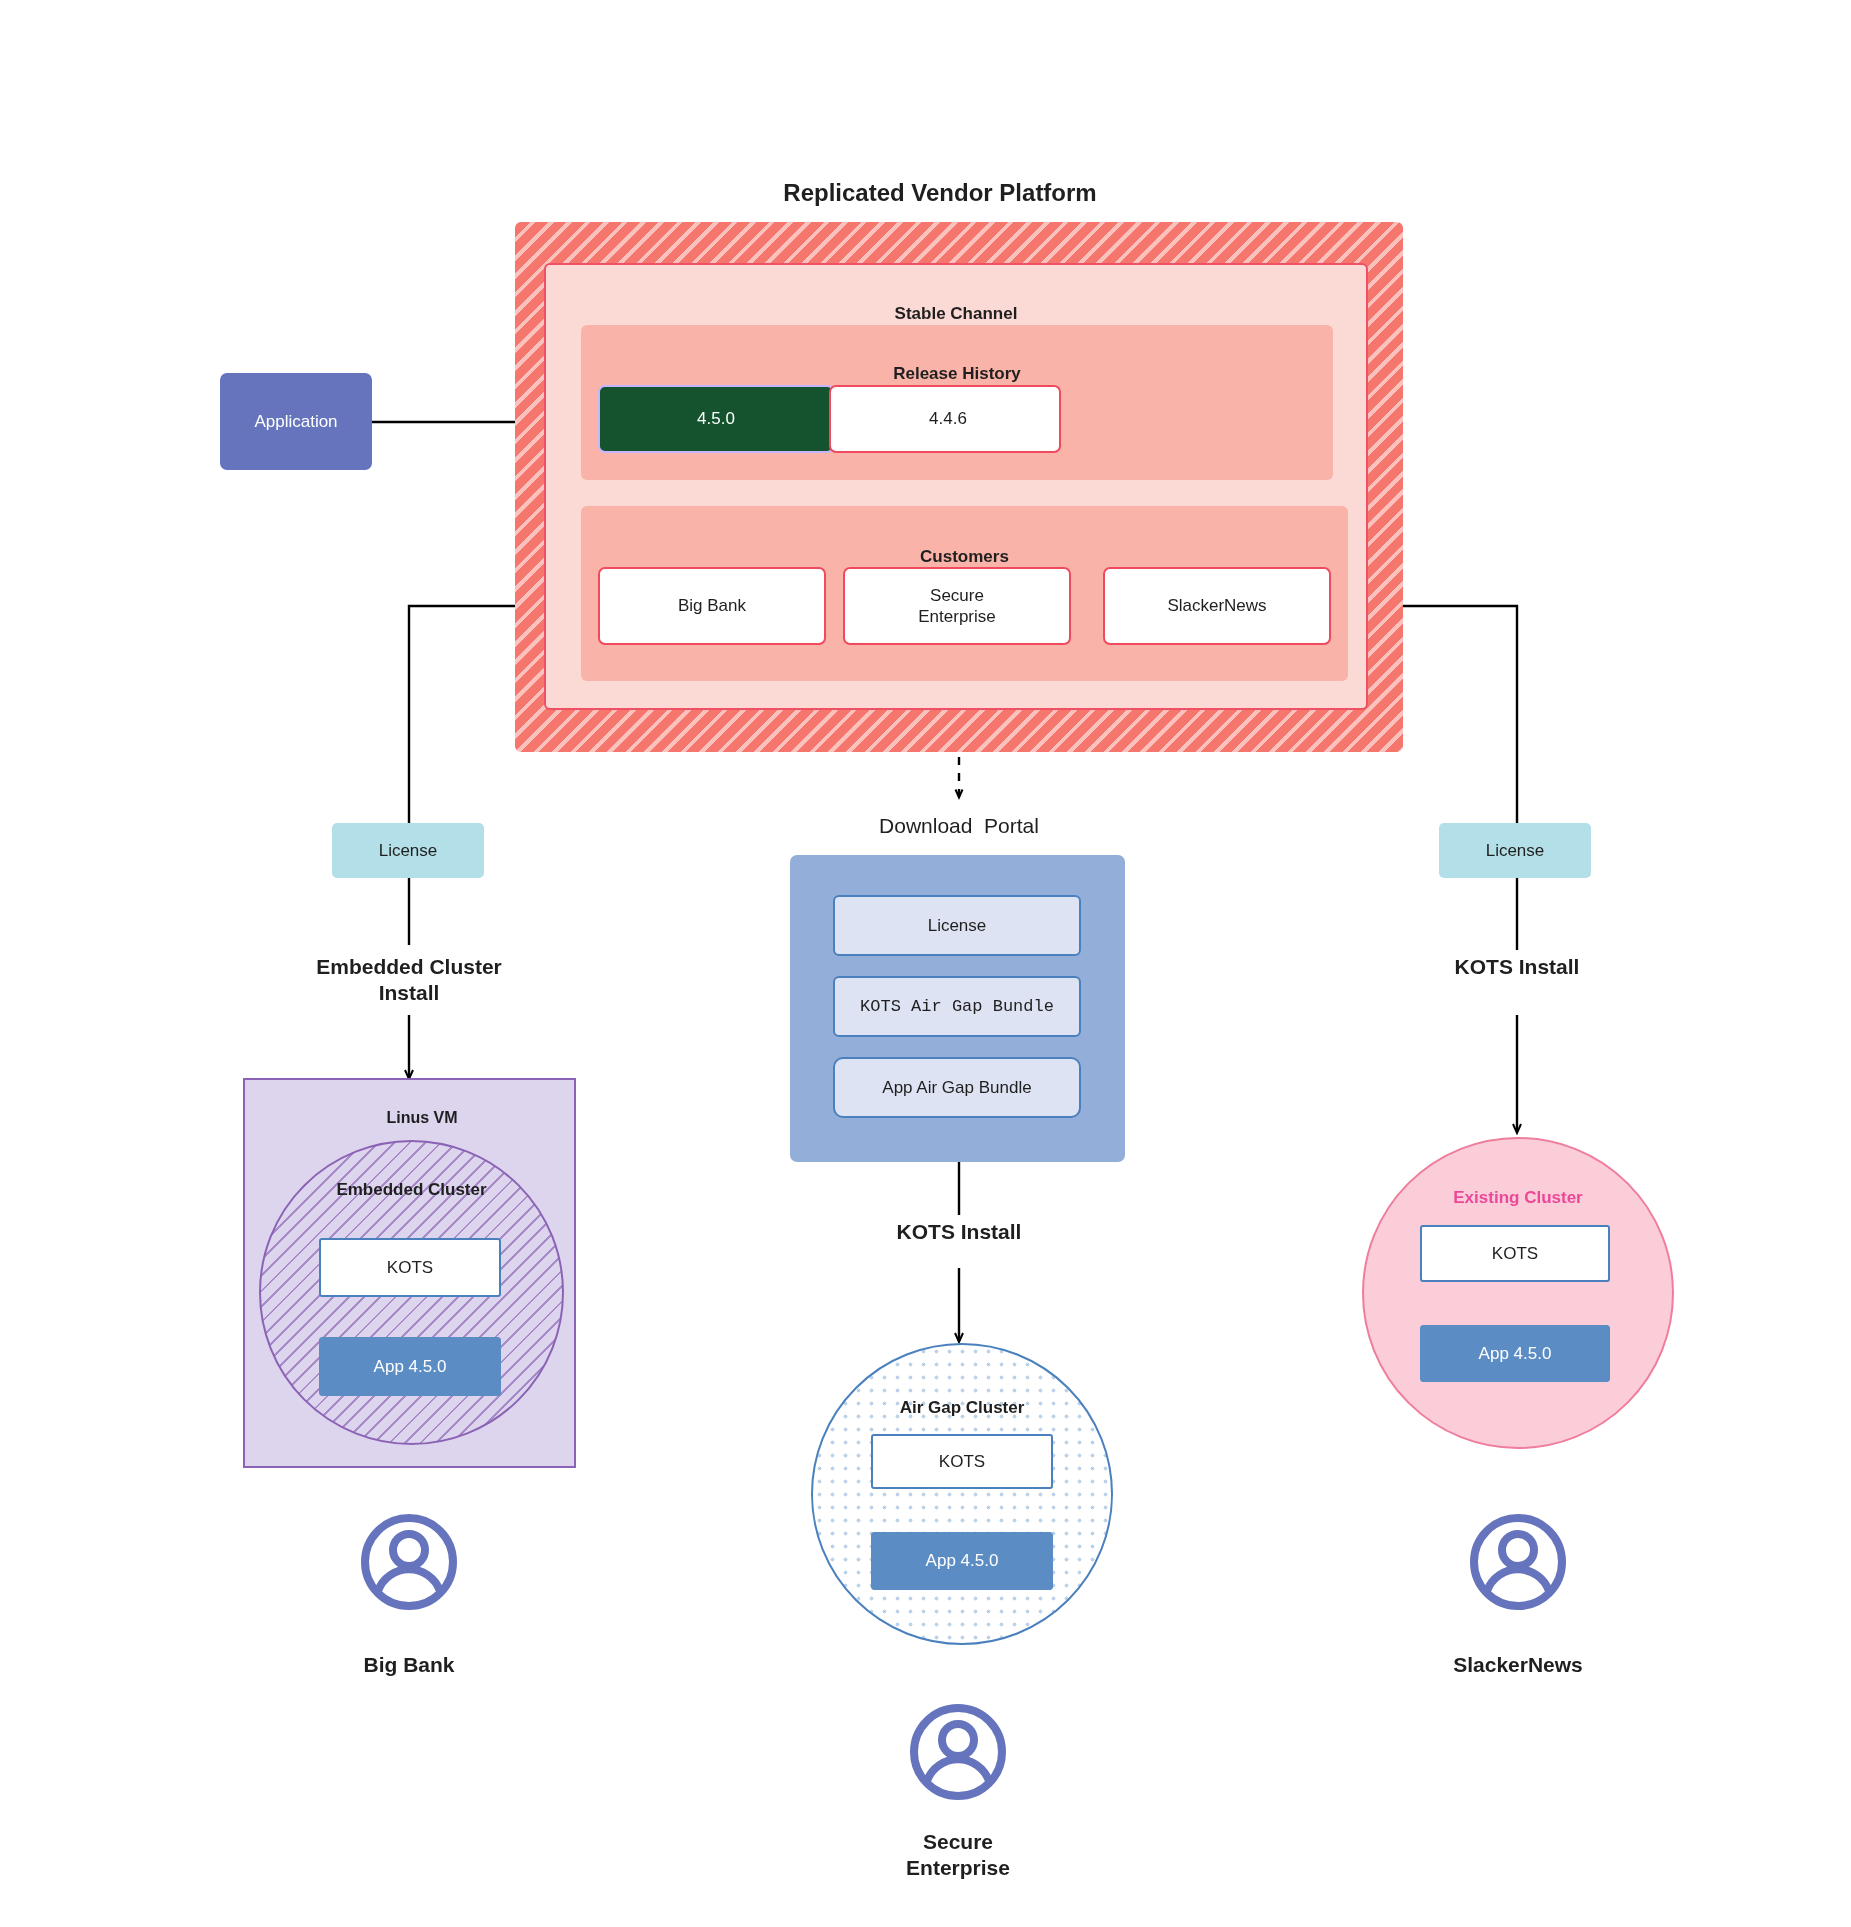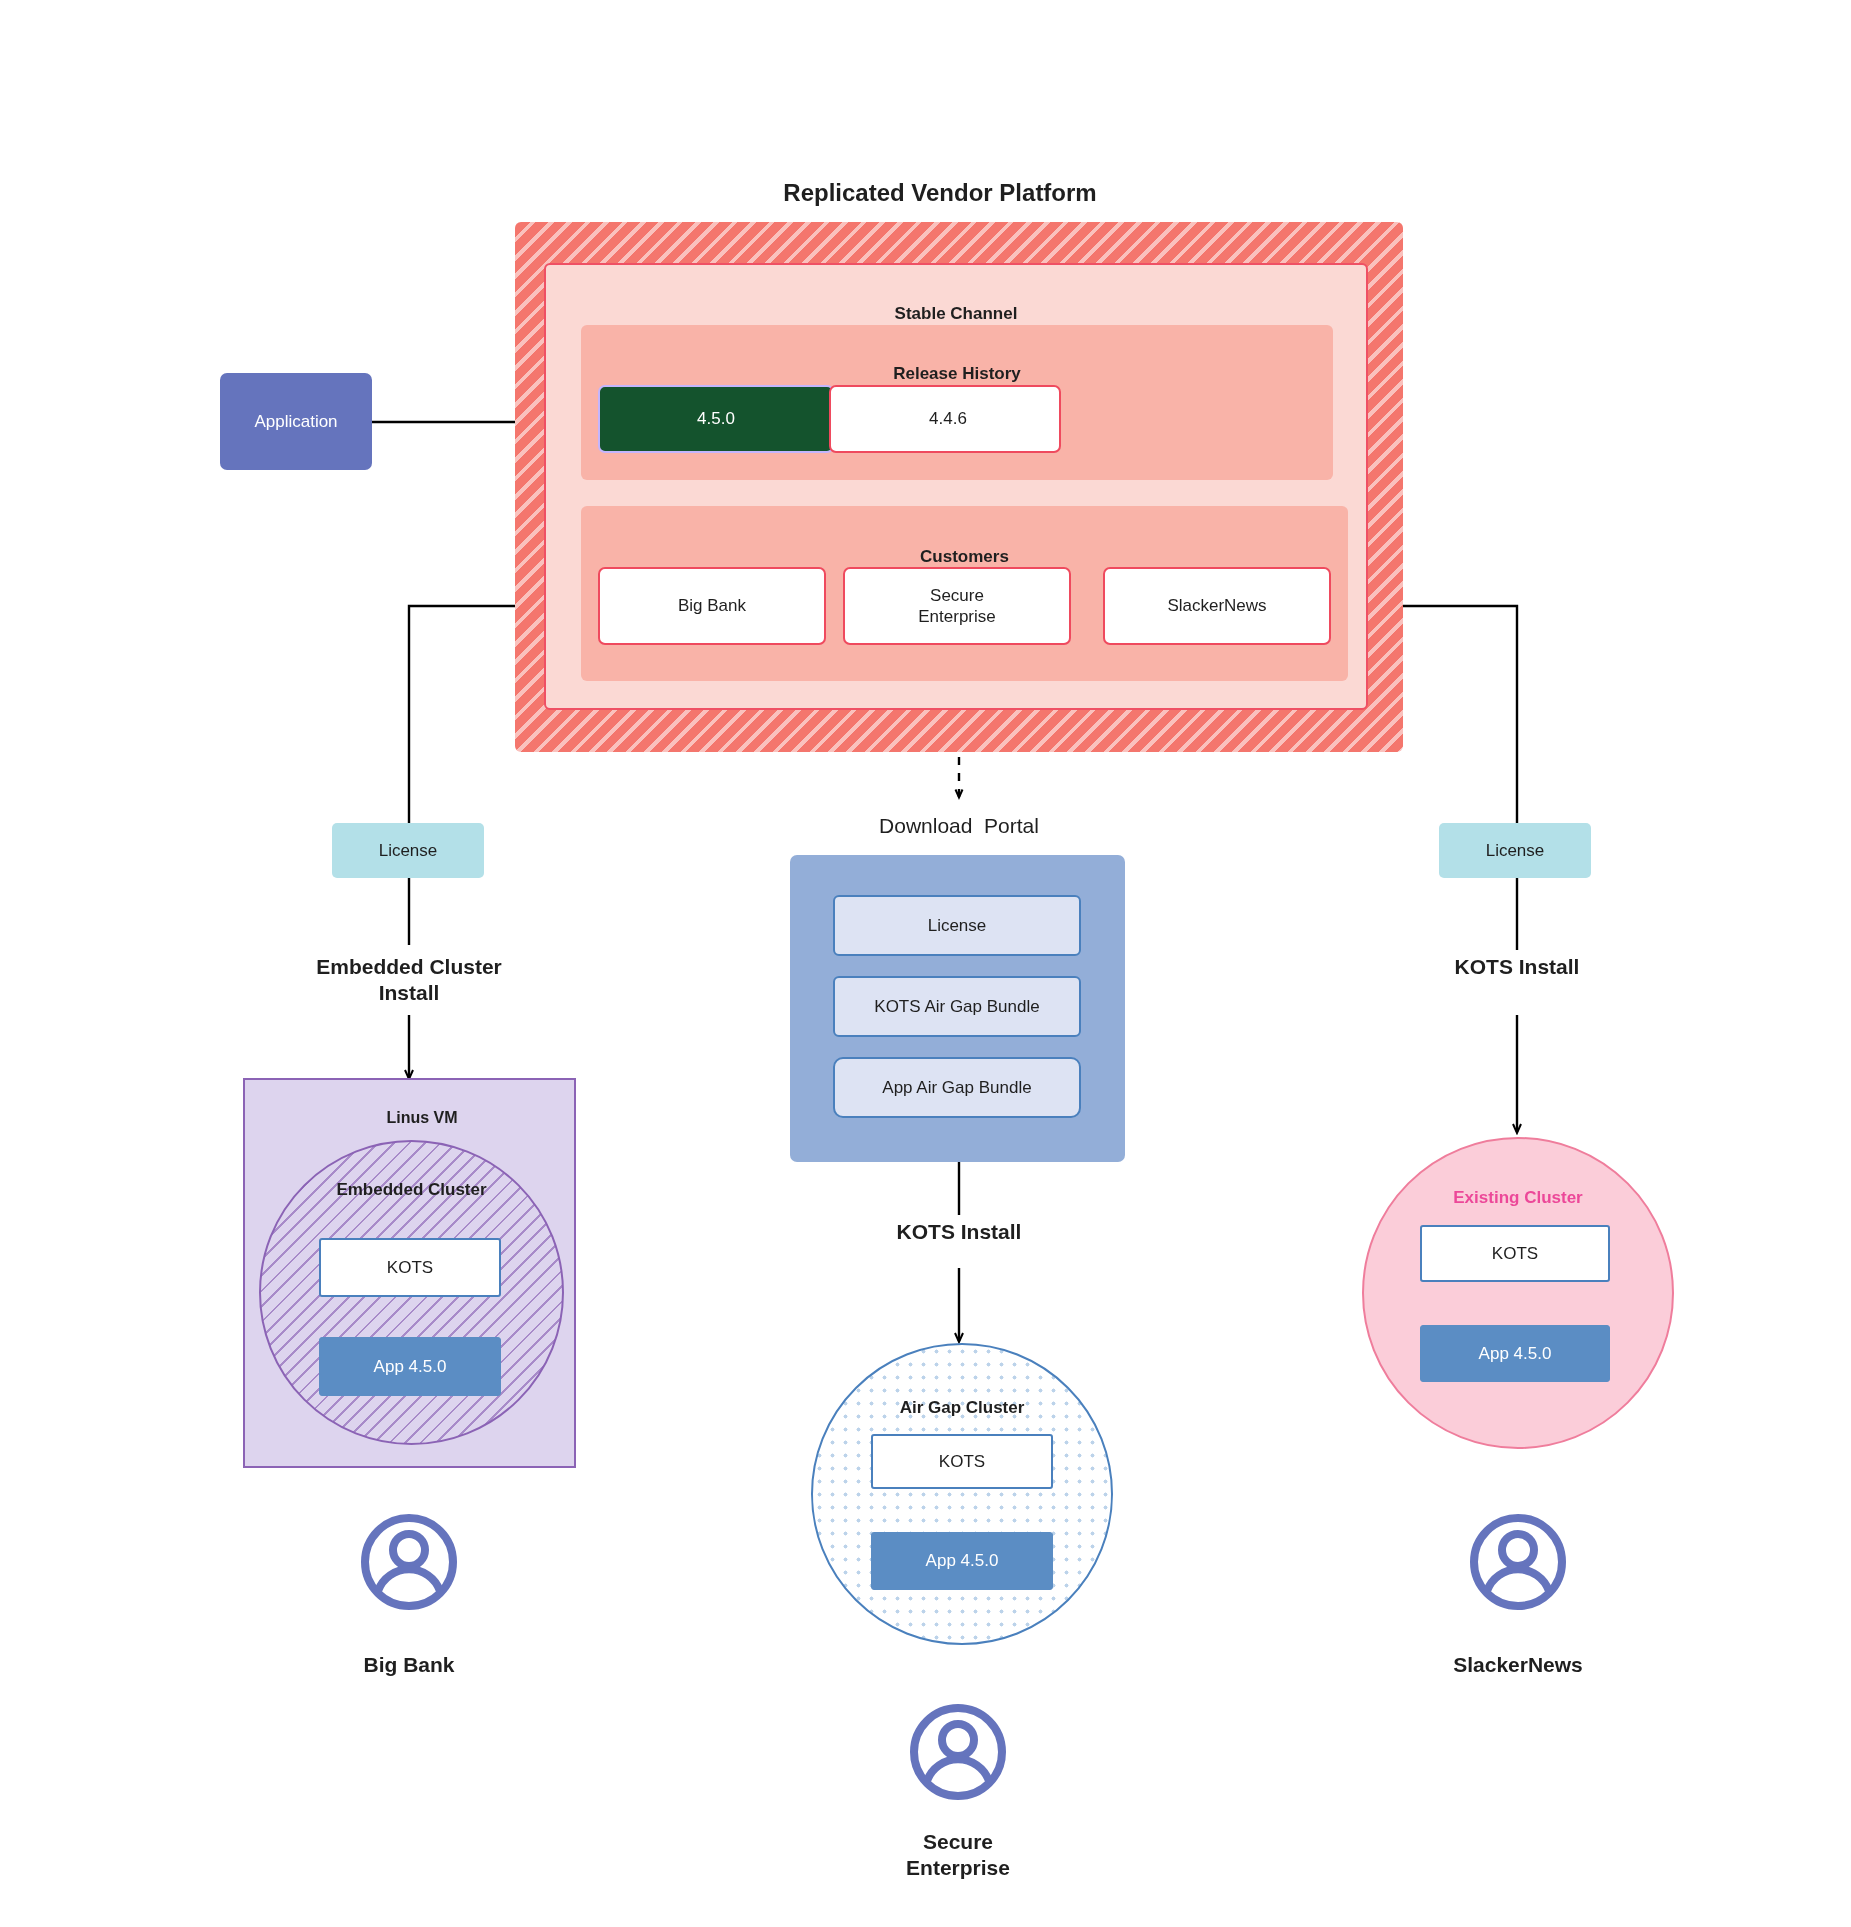--- a/index.html
+++ b/index.html
@@ -289,21 +289,21 @@
   <div class="abs ctr cluster-title" style="left:259px; top:1177px; width:305px; height:26px;">Embedded Cluster</div>
 
   <div class="abs ctr kots-box" style="left:319px; top:1238px; width:182px; height:59px;">KOTS</div>
   <div class="abs ctr app-box" style="left:319px; top:1337px; width:182px; height:59px;">App 4.5.0</div>
 
   <div class="abs ctr portal-title" style="left:819px; top:810px; width:280px; height:32px;">Download  Portal</div>
 
   <div class="abs portal-box" style="left:790px; top:855px; width:335px; height:307px;"></div>
 
   <div class="abs ctr portal-item" style="left:833px; top:895px; width:248px; height:61px;">License</div>
-  <div class="abs ctr portal-item" style="left:833px; top:976px; width:248px; height:61px;">KOTS Air Gap Bundle</div>
+  <div class="abs ctr portal-item" style="left:833px; top:976px; width:248px; height:61px;font-family:Liberation Mono, monospace;">KOTS Air Gap Bundle</div>
   <div class="abs ctr portal-item" style="left:833px; top:1057px; width:248px; height:61px;border-radius:10px;">App Air Gap Bundle</div>
 
   <div class="abs airgap-circle" style="left:811px; top:1343px; width:302px; height:302px;"></div>
   <div class="abs ctr airgap-title" style="left:811px; top:1395px; width:302px; height:26px;">Air Gap Cluster</div>
 
   <div class="abs ctr kots-box" style="left:871px; top:1434px; width:182px; height:55px;">KOTS</div>
   <div class="abs ctr app-box" style="left:871px; top:1532px; width:182px; height:58px;">App 4.5.0</div>
 
   <div class="abs existing-circle" style="left:1362px; top:1137px; width:312px; height:312px;"></div>
   <div class="abs ctr existing-title" style="left:1362px; top:1185px; width:312px; height:26px;">Existing Cluster</div>

